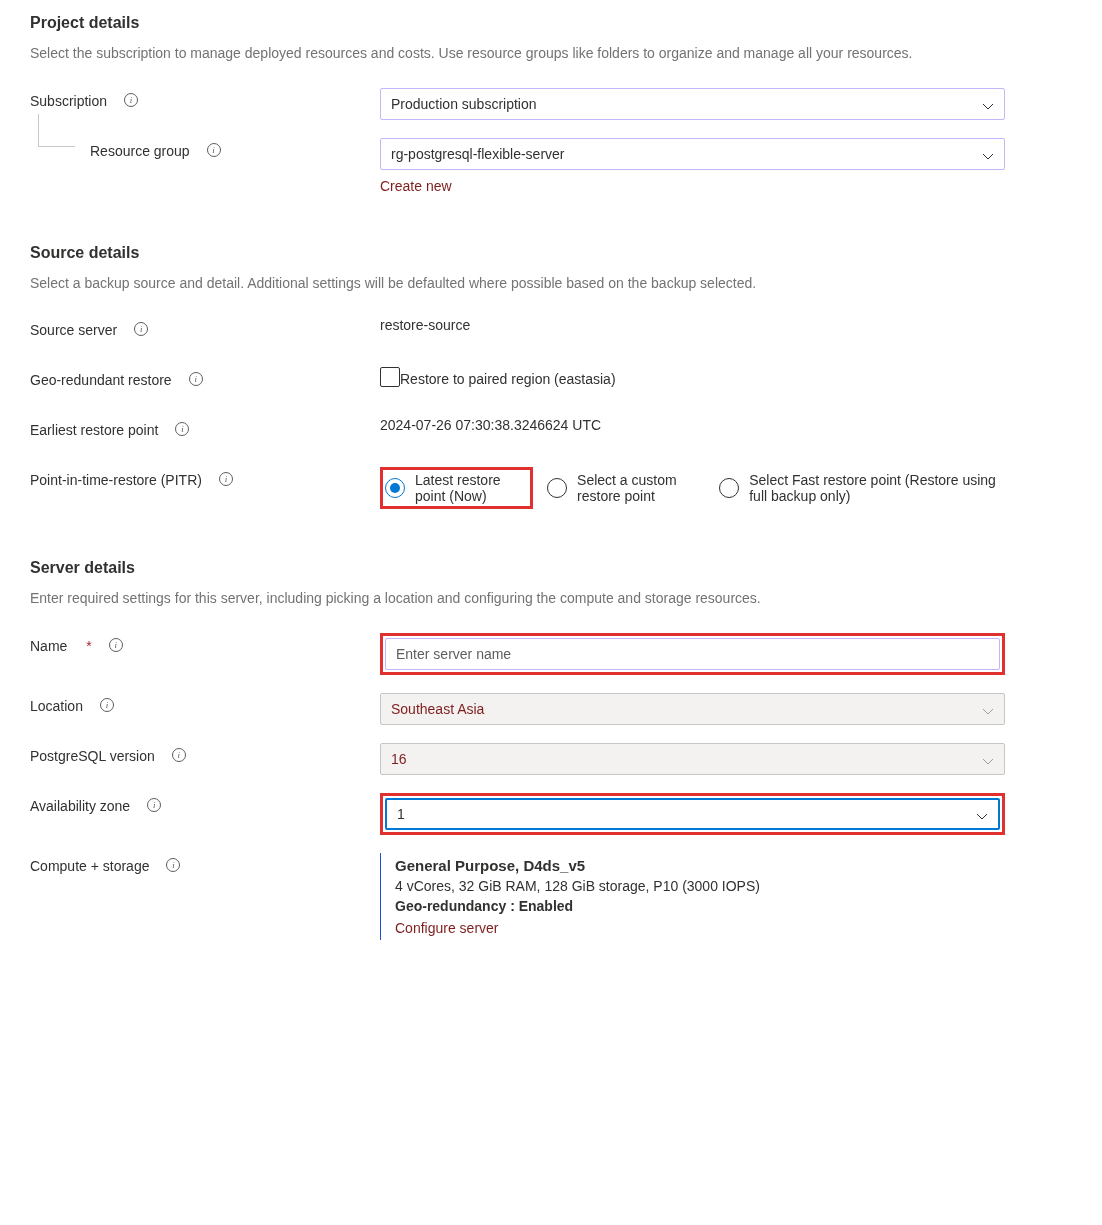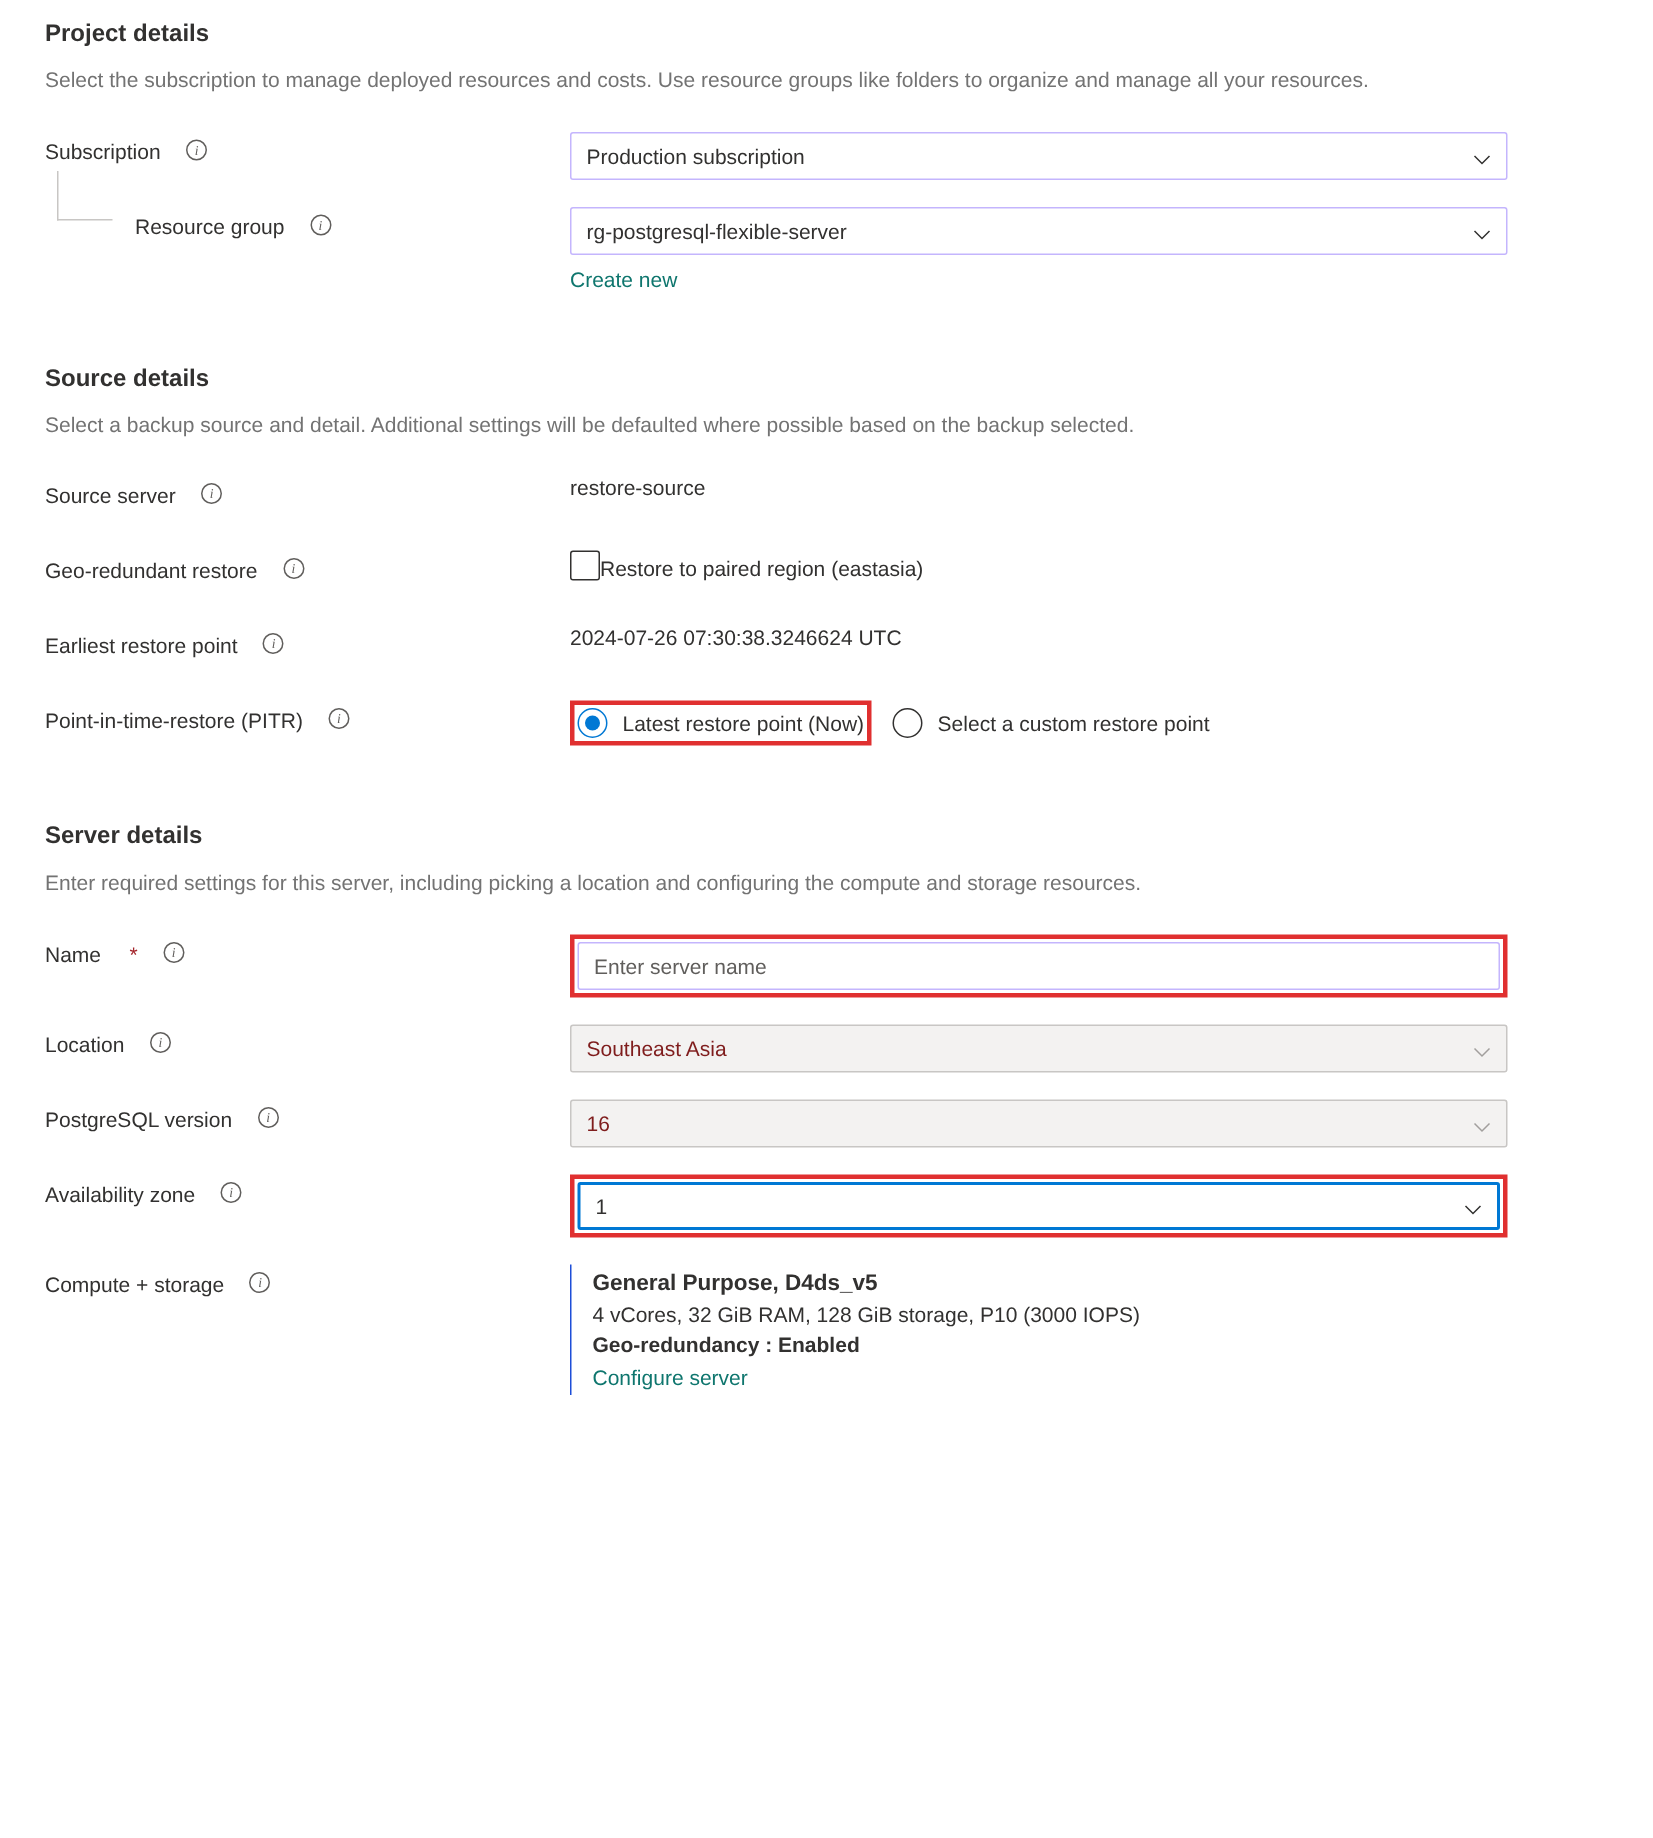--- a/index.html
+++ b/index.html
@@ -12,21 +12,21 @@
 .label-col.indent::before { content: ""; position: absolute; left: 8px; top: -24px; width: 36px; height: 32px; border-left: 1px solid #c8c6c4; border-bottom: 1px solid #c8c6c4; }
 .input-col { flex: 1; max-width: 625px; }
 .info-ico { width: 14px; height: 14px; border: 1px solid #605e5c; border-radius: 50%; display: inline-flex; align-items: center; justify-content: center; font-size: 9px; color: #605e5c; font-style: italic; flex-shrink: 0; font-family: serif; }
 .select, .text-input { width: 100%; height: 32px; border: 1px solid #c4b5fd; border-radius: 2px; padding: 0 10px; font-size: 14px; font-family: inherit; background: #fff; position: relative; display: flex; align-items: center; cursor: pointer; }
 .select.disabled { background: #f3f2f1; color: #7f1d1d; border-color: #c8c6c4; cursor: default; }
 .text-input { cursor: text; }
 .text-input input { border: none; outline: none; width: 100%; font-size: 14px; font-family: inherit; background: transparent; }
 .text-input input::placeholder { color: #605e5c; }
 .chevron { position: absolute; right: 10px; width: 12px; height: 12px; }
 .chevron svg { width: 12px; height: 8px; }
-.link { color: #0f766e; font-size: 14px; cursor: pointer; margin-top: 8px; display: inline-block; }
+.link { color: #7f1d1d; font-size: 14px; cursor: pointer; margin-top: 8px; display: inline-block; }
 .static-val { font-size: 14px; padding-top: 0; }
 .checkbox-row { display: flex; align-items: flex-end; }
 .chk { width: 20px; height: 20px; border: 1px solid #323130; border-radius: 2px; flex-shrink: 0; cursor: pointer; }
 .radio-group { display: flex; flex-direction: row; gap: 14px; }
 .radio-item { display: flex; align-items: center; gap: 10px; cursor: pointer; }
 .radio { width: 20px; height: 20px; border: 1px solid #323130; border-radius: 50%; flex-shrink: 0; display: flex; align-items: center; justify-content: center; }
 .radio.checked { border-color: #0078d4; }
 .radio.checked::after { content: ""; width: 10px; height: 10px; background: #0078d4; border-radius: 50%; }
 .callout-red { border: 3px solid #e03030; padding: 2px; }
 .callout-red-inner .select { border: 2px solid #0078d4; }
@@ -118,20 +118,24 @@
       <div class="callout-red" style="display:inline-block; width:fit-content;">
         <div class="radio-item">
           <div class="radio checked"></div>
           <span>Latest restore point (Now)</span>
         </div>
       </div>
       <div class="radio-item">
         <div class="radio"></div>
         <span>Select a custom restore point</span>
       </div>
+      <div class="radio-item">
+        <div class="radio"></div>
+        <span>Select Fast restore point (Restore using full backup only)</span>
+      </div>
     </div>
   </div>
 </div>
 
 <div class="section-gap"></div>
 
 <div class="section-title">Server details</div>
 <div class="section-desc">Enter required settings for this server, including picking a location and configuring the compute and storage resources.</div>
 
 <div class="row">

